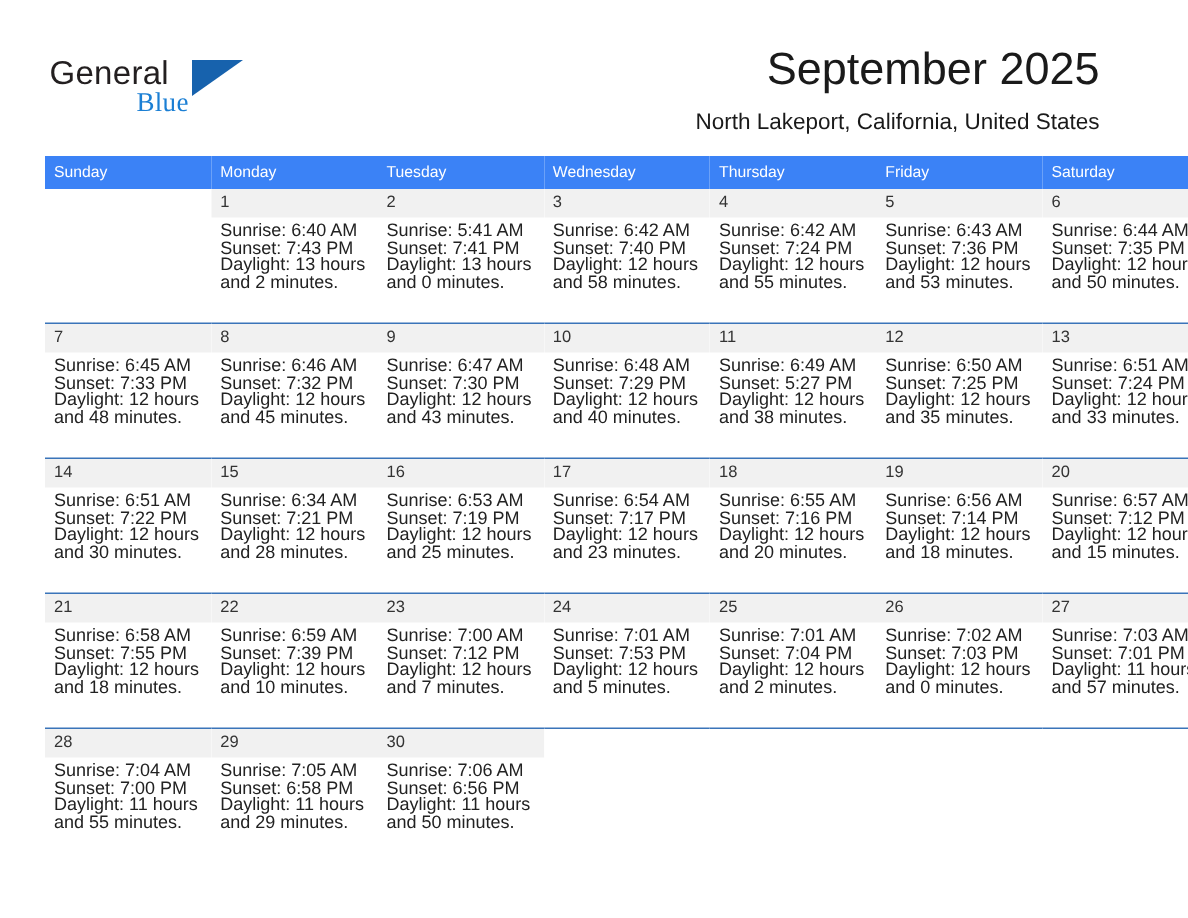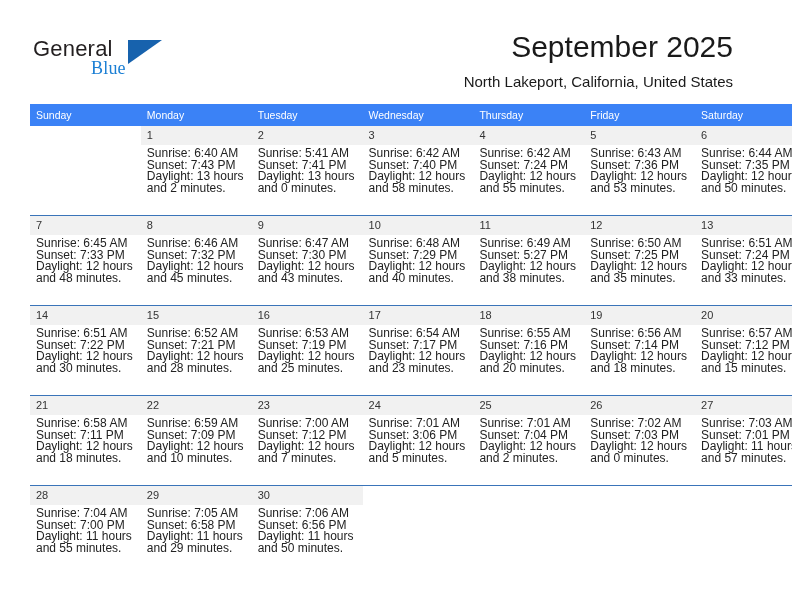--- a/index.html
+++ b/index.html
@@ -305,21 +305,21 @@
               <div class="cellbody">
                 <div>Sunrise: 6:51 AM</div>
                 <div>Sunset: 7:22 PM</div>
                 <div>Daylight: 12 hours</div>
                 <div>and 30 minutes.</div>
               </div>
             </td>
             <td>
               <div class="daynum">15</div>
               <div class="cellbody">
-                <div>Sunrise: 6:52 AM</div>
+                <div>Sunrise: 6:34 AM</div>
                 <div>Sunset: 7:21 PM</div>
                 <div>Daylight: 12 hours</div>
                 <div>and 28 minutes.</div>
               </div>
             </td>
             <td>
               <div class="daynum">16</div>
               <div class="cellbody">
                 <div>Sunrise: 6:53 AM</div>
                 <div>Sunset: 7:19 PM</div>
@@ -362,48 +362,48 @@
                 <div>Daylight: 12 hours</div>
                 <div>and 15 minutes.</div>
               </div>
             </td>
           </tr>
           <tr class="week-row">
             <td>
               <div class="daynum">21</div>
               <div class="cellbody">
                 <div>Sunrise: 6:58 AM</div>
-                <div>Sunset: 7:11 PM</div>
+                <div>Sunset: 7:55 PM</div>
                 <div>Daylight: 12 hours</div>
                 <div>and 18 minutes.</div>
               </div>
             </td>
             <td>
               <div class="daynum">22</div>
               <div class="cellbody">
                 <div>Sunrise: 6:59 AM</div>
-                <div>Sunset: 7:09 PM</div>
+                <div>Sunset: 7:39 PM</div>
                 <div>Daylight: 12 hours</div>
                 <div>and 10 minutes.</div>
               </div>
             </td>
             <td>
               <div class="daynum">23</div>
               <div class="cellbody">
                 <div>Sunrise: 7:00 AM</div>
                 <div>Sunset: 7:12 PM</div>
                 <div>Daylight: 12 hours</div>
                 <div>and 7 minutes.</div>
               </div>
             </td>
             <td>
               <div class="daynum">24</div>
               <div class="cellbody">
                 <div>Sunrise: 7:01 AM</div>
-                <div>Sunset: 3:06 PM</div>
+                <div>Sunset: 7:53 PM</div>
                 <div>Daylight: 12 hours</div>
                 <div>and 5 minutes.</div>
               </div>
             </td>
             <td>
               <div class="daynum">25</div>
               <div class="cellbody">
                 <div>Sunrise: 7:01 AM</div>
                 <div>Sunset: 7:04 PM</div>
                 <div>Daylight: 12 hours</div>

